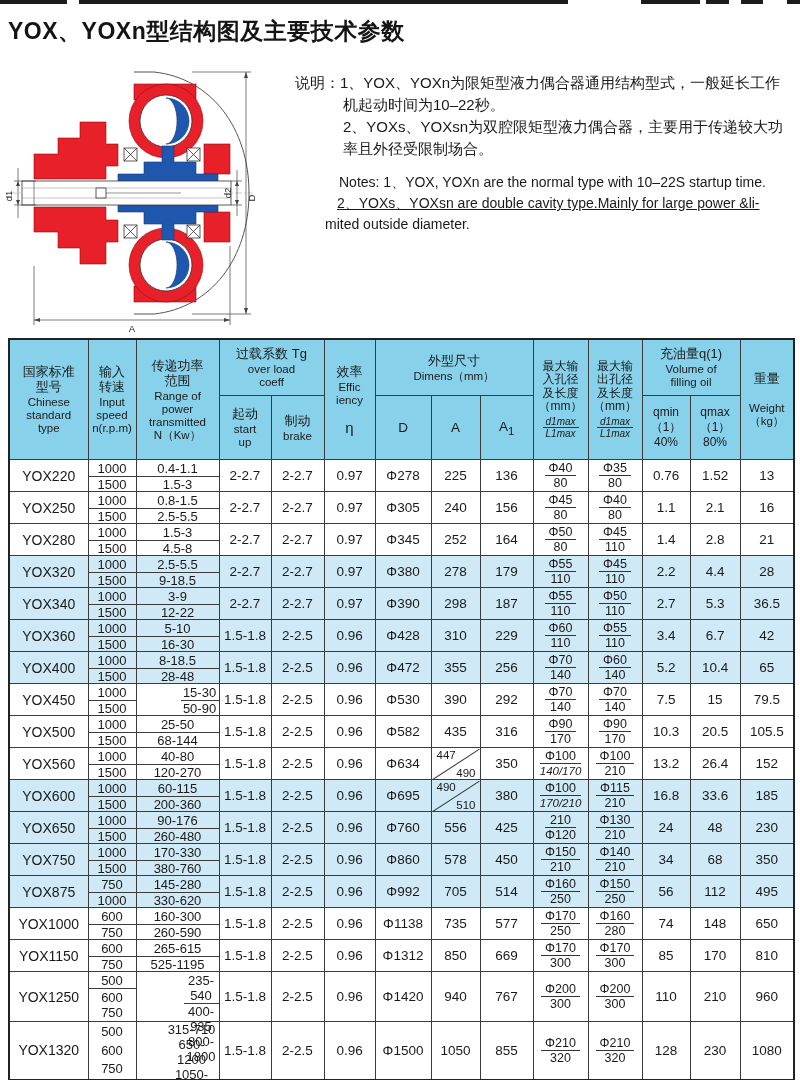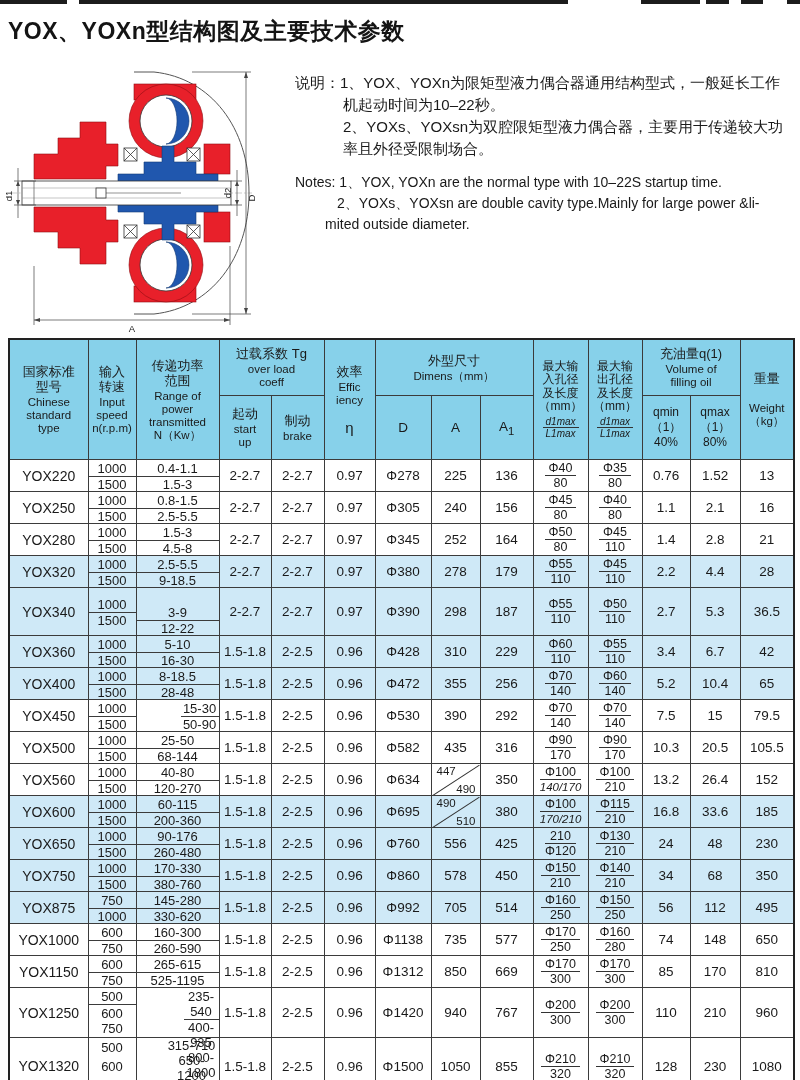--- a/index.html
+++ b/index.html
@@ -160,22 +160,22 @@
 
   <div class="notes">
     <div>
         <div class="cnline" style="padding-left: 0px;">说明：1、YOX、YOXn为限矩型液力偶合器通用结构型式，一般延长工作</div>
         <div class="cnline" style="padding-left: 48px;">机起动时间为10–22秒。</div>
         <div class="cnline" style="padding-left: 48px;">2、YOXs、YOXsn为双腔限矩型液力偶合器，主要用于传递较大功</div>
         <div class="cnline" style="padding-left: 48px;">率且外径受限制场合。</div>
       </div>
     <div class="gap"></div>
     <div>
-        <div class="enline" style="padding-left: 0px;">Notes: 1、YOX, YOXn are the normal type with 10–22S startup time.</div>
-        <div class="enline" style="padding-left: 42px;">2、YOXs、YOXsn are double cavity type.Mainly for large power &amp;li-</div>
+        <div class="enline" style="padding-left: 0px; margin-left: 44px;">Notes: 1、YOX, YOXn are the normal type with 10–22S startup time.</div>
+        <div class="enline" style="padding-left: 42px; text-decoration: underline;">2、YOXs、YOXsn are double cavity type.Mainly for large power &amp;li-</div>
         <div class="enline" style="padding-left: 30px;">mited outside diameter.</div>
       </div>
   </div>
 
   <div class="tblwrap">
     <table>
       <colgroup>
         <col style="width:79px">
           <col style="width:48px">
           <col style="width:83px">
@@ -393,21 +393,21 @@
           </tr>
           <tr class="shaded" style="height: 32px;">
             <td class="model">YOX340</td>
             <td>
               <div class="stack" style="height: 30px;">
                 <div class="sub dv">1000</div>
                 <div class="sub">1500</div>
               </div>
             </td>
             <td>
-              <div class="stack" style="height: 30px; margin-top: 17px;">
+              <div class="stack" style="height: 30px;">
                 <div class="sub dv">3-9</div>
                 <div class="sub">12-22</div>
               </div>
             </td>
             <td>2-2.7</td>
             <td>2-2.7</td>
             <td>0.97</td>
             <td>Φ390</td>
             <td>298</td>
             <td>187</td>

